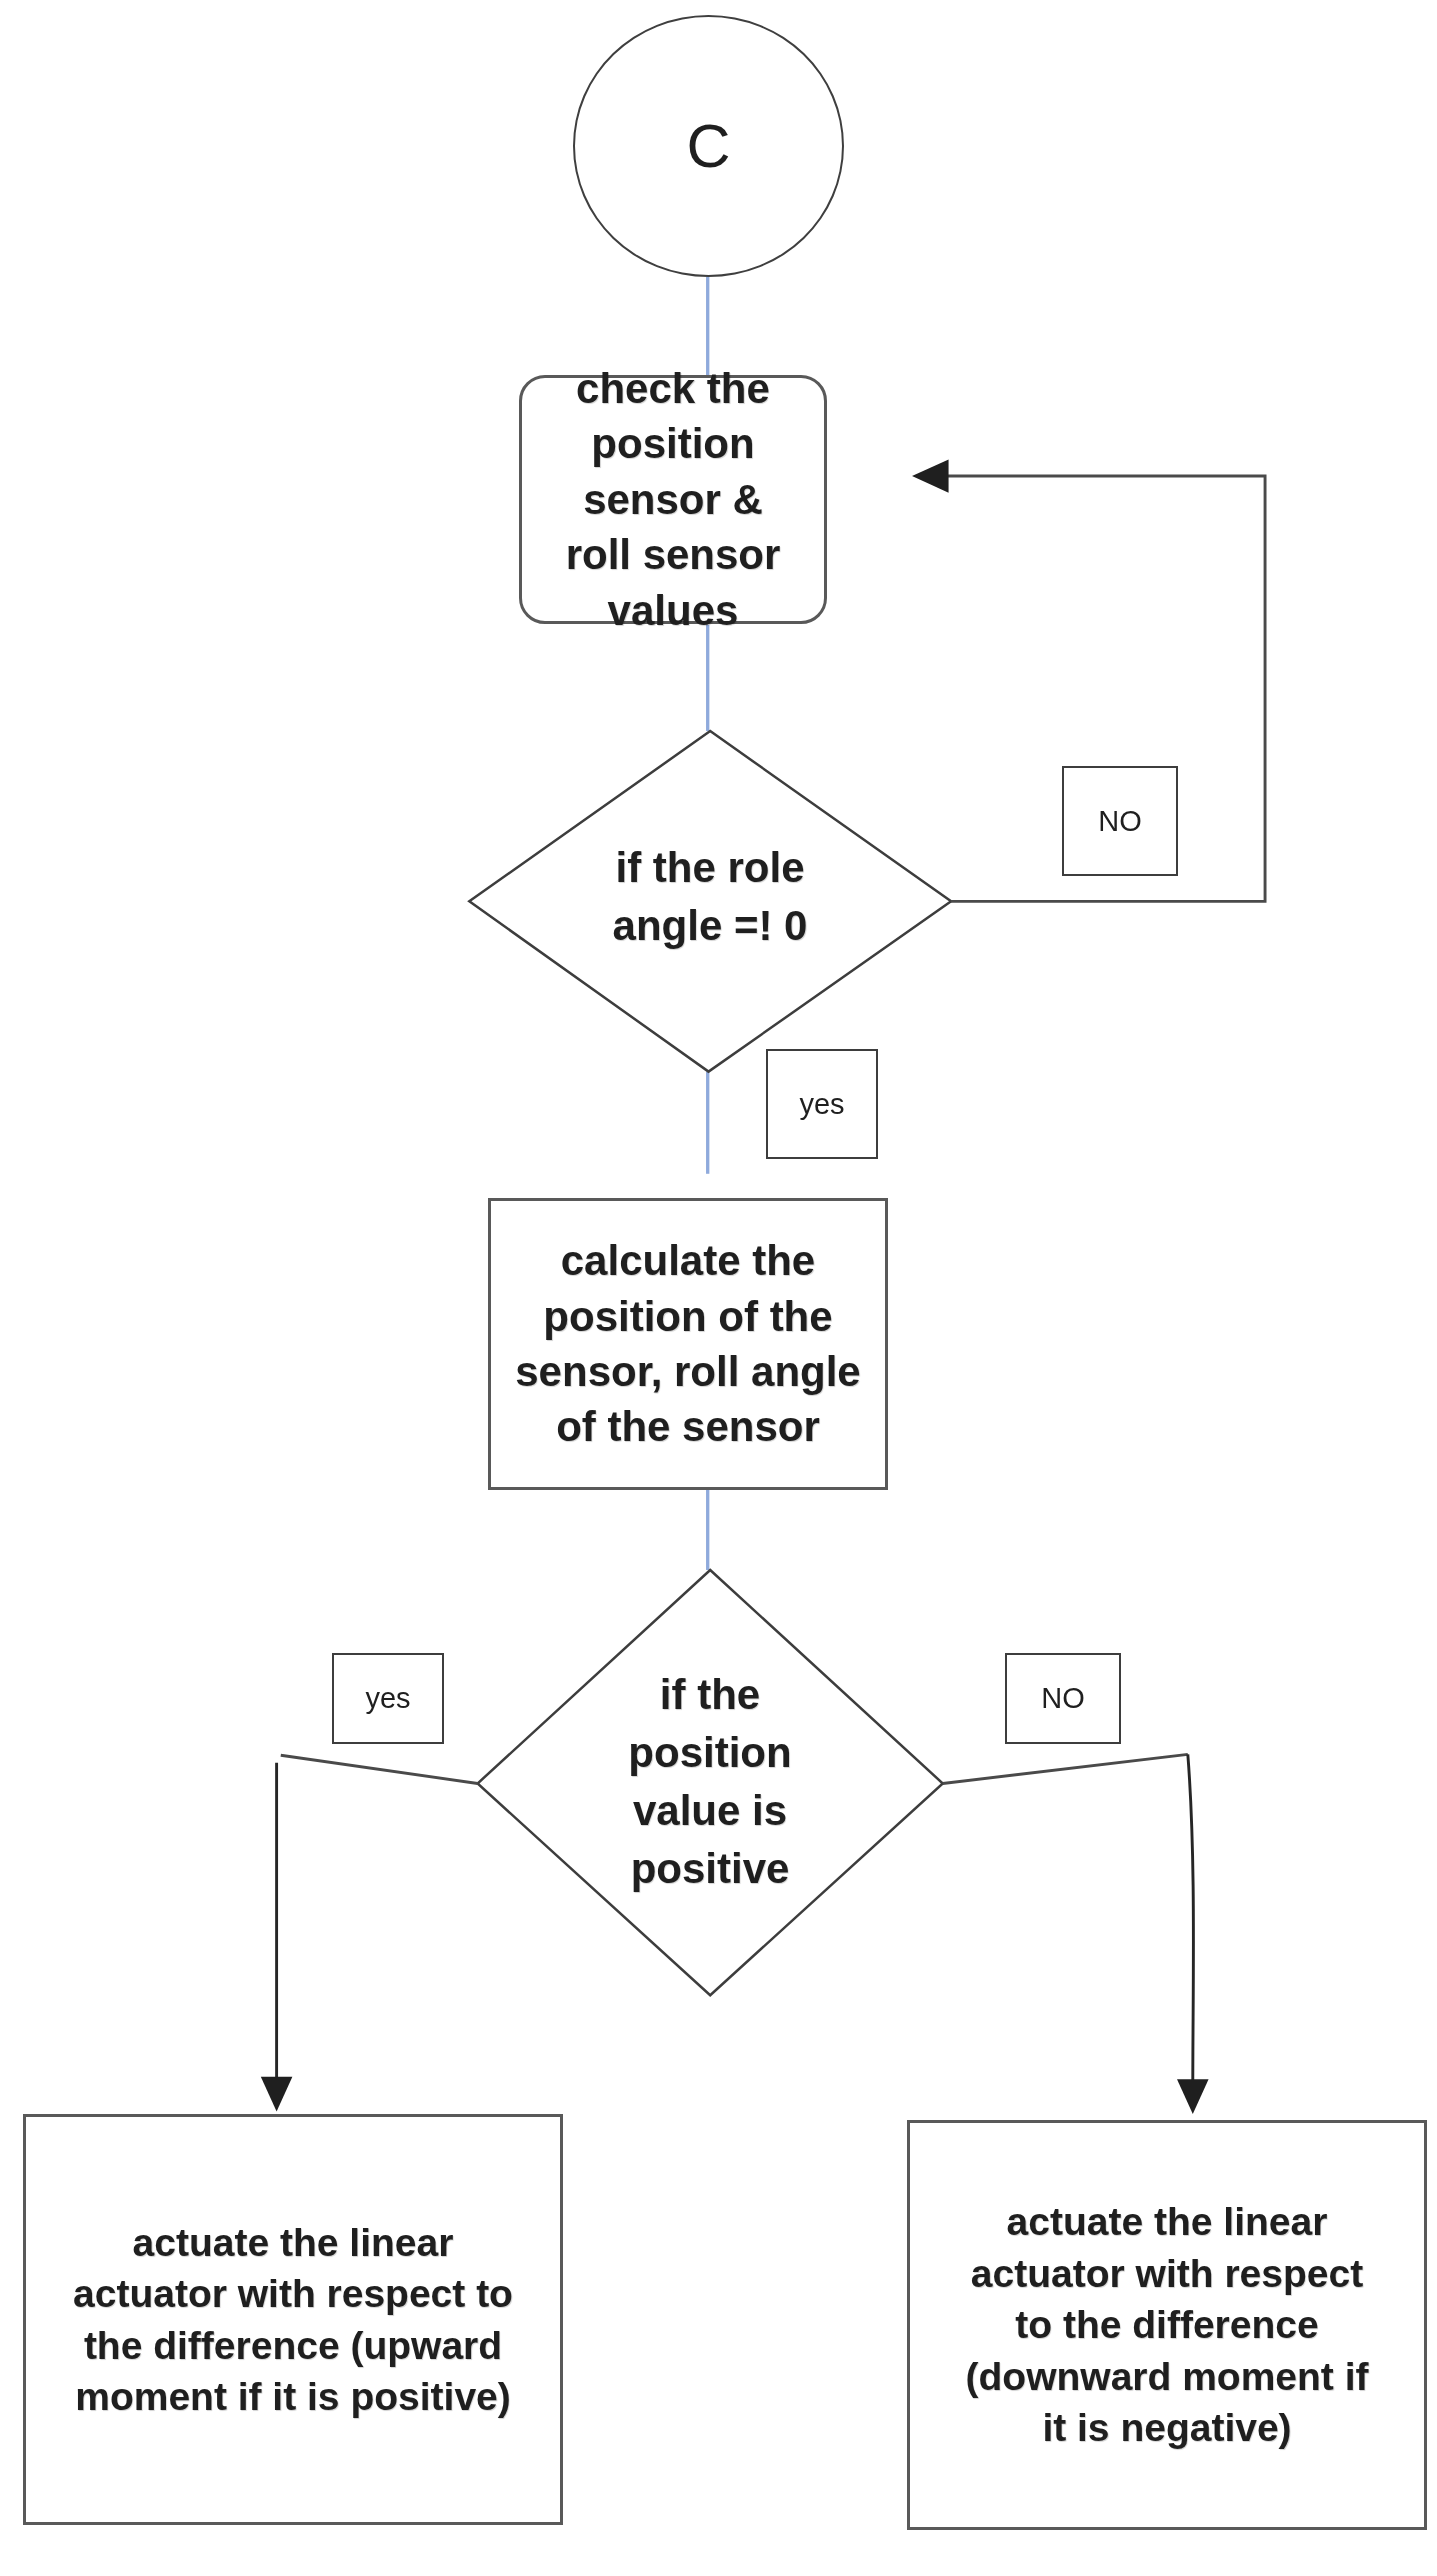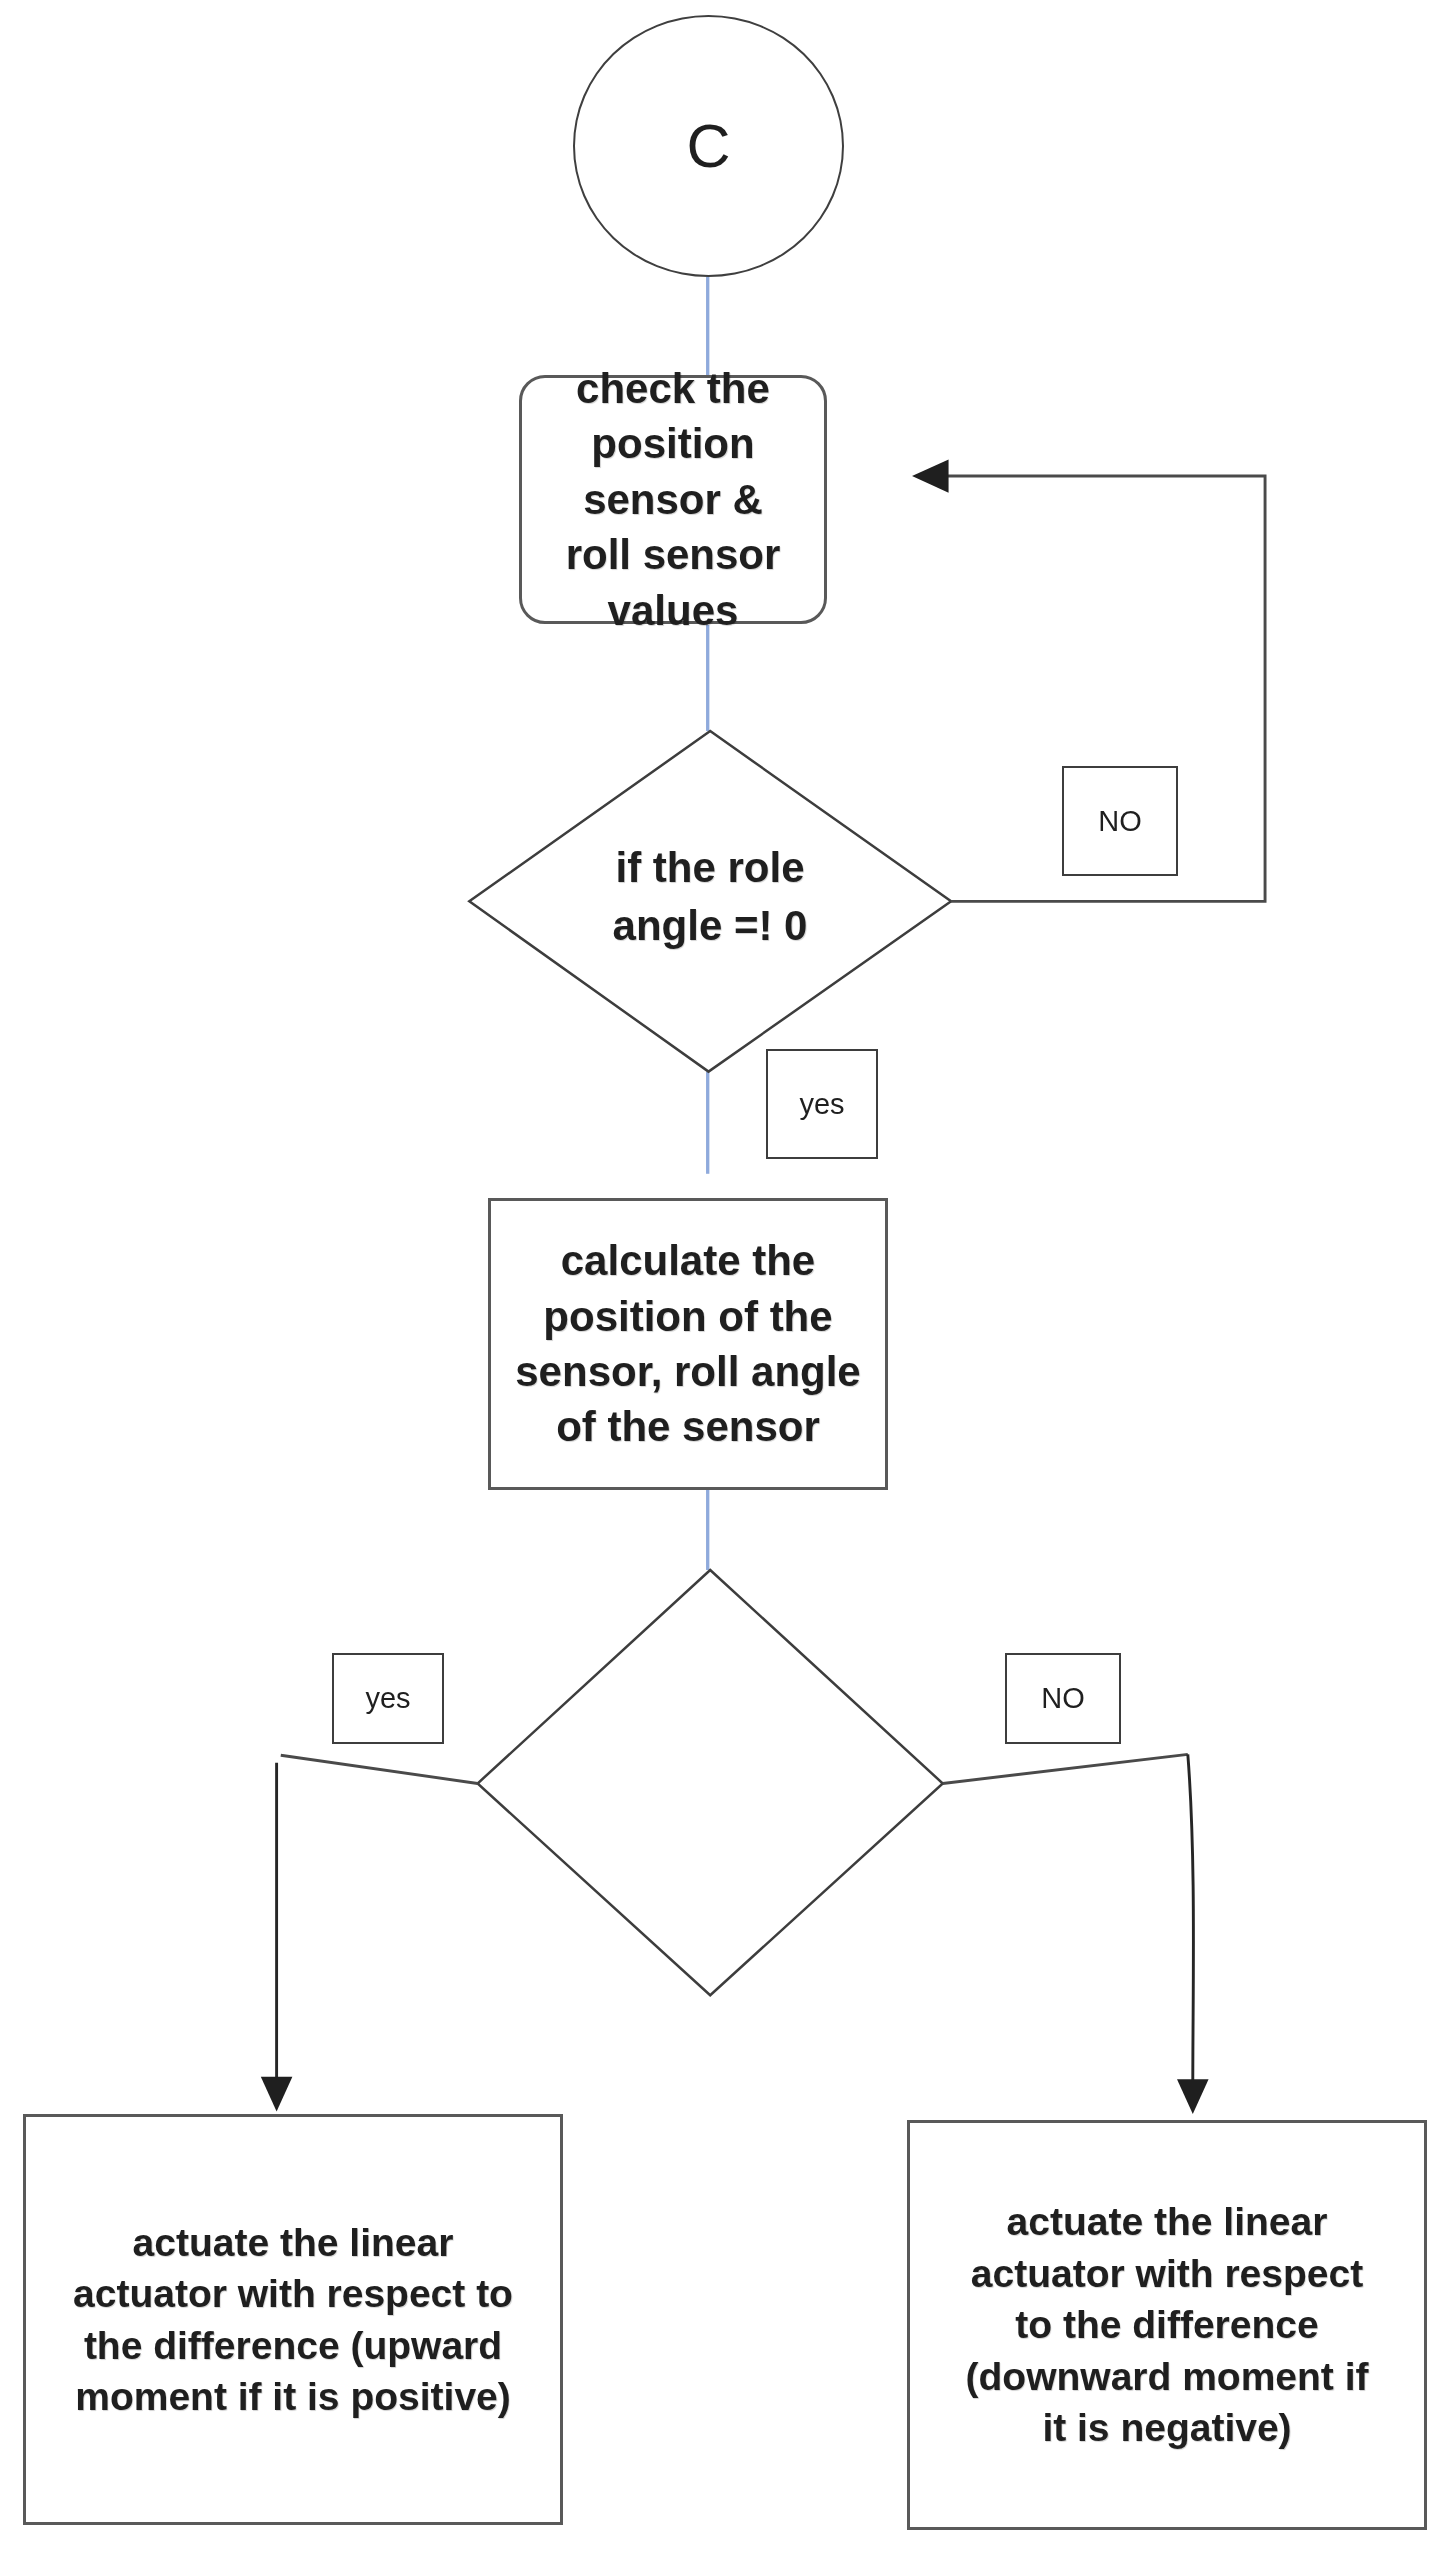--- a/index.html
+++ b/index.html
@@ -100,20 +100,26 @@
     <span>yes</span>
   </div>
 
   <div class="node process" style="left:488px;top:1174px;width:400px;height:292px;margin-top:24px;">
     <span>calculate the
 position of the
 sensor, roll angle
 of the sensor</span>
   </div>
 
+  <div class="node diamond-label" style="left:544px;top:1599px;width:332px;height:366px;">
+    <span>if the
+position
+value is
+positive</span>
+  </div>
 
   <div class="node tag" style="left:332px;top:1653px;width:112px;height:91px;">
     <span>yes</span>
   </div>
 
   <div class="node tag" style="left:1005px;top:1653px;width:116px;height:91px;">
     <span>NO</span>
   </div>
 
   <div class="node process" style="left:23px;top:2114px;width:540px;height:411px;font-size:39px;">

